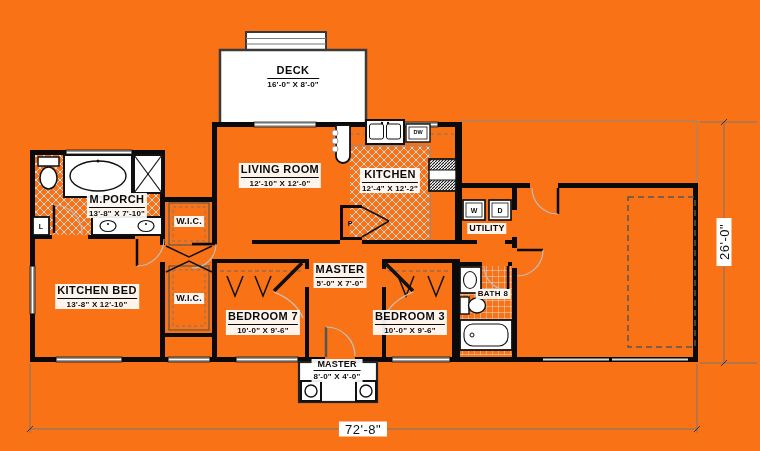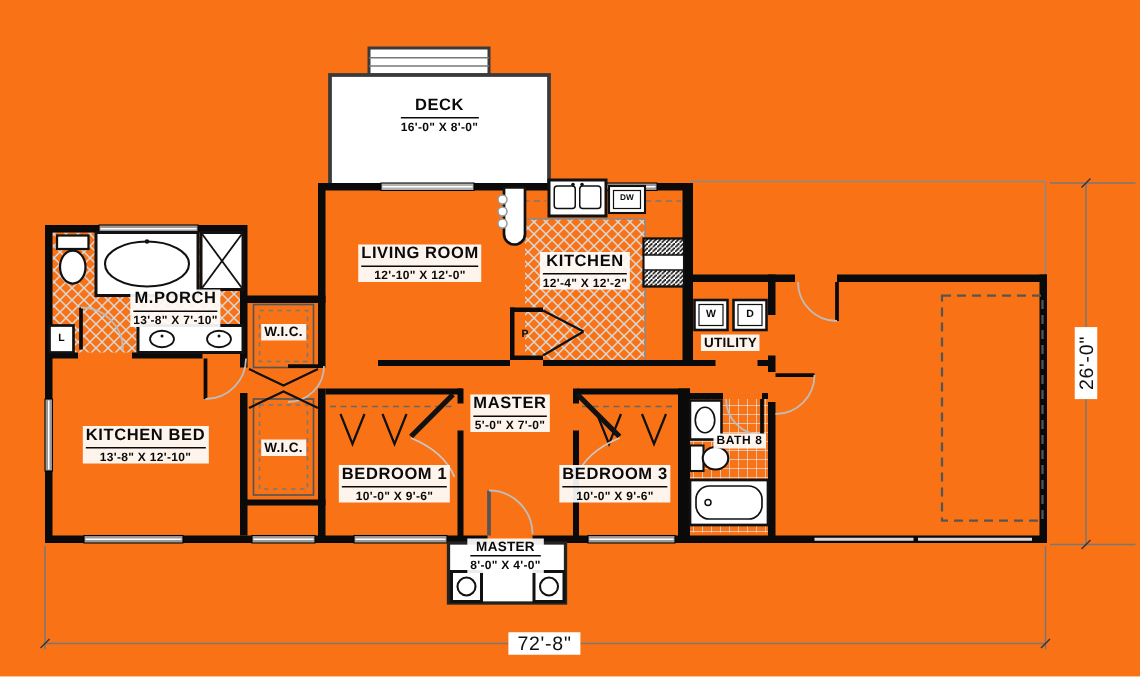--- a/index.html
+++ b/index.html
@@ -332,21 +332,21 @@
   <span class="nm noline">W.I.C.</span>
 </div>
 <div class="lbl sm" style="left:189px;top:293px">
   <span class="nm noline">W.I.C.</span>
 </div>
 <div class="lbl" style="left:340px;top:263px">
   <span class="nm">MASTER</span>
   <span class="dm">5'-0" X 7'-0"</span>
 </div>
 <div class="lbl" style="left:263px;top:310px">
-  <span class="nm">BEDROOM 1</span>
+  <span class="nm">BEDROOM 7</span>
   <span class="dm">10'-0" X 9'-6"</span>
 </div>
 <div class="lbl" style="left:410px;top:310px">
   <span class="nm">BEDROOM 3</span>
   <span class="dm">10'-0" X 9'-6"</span>
 </div>
 <div class="lbl sm" style="left:337px;top:359px">
   <span class="nm">MASTER</span>
   <span class="dm">8'-0" X 4'-0"</span>
 </div>

